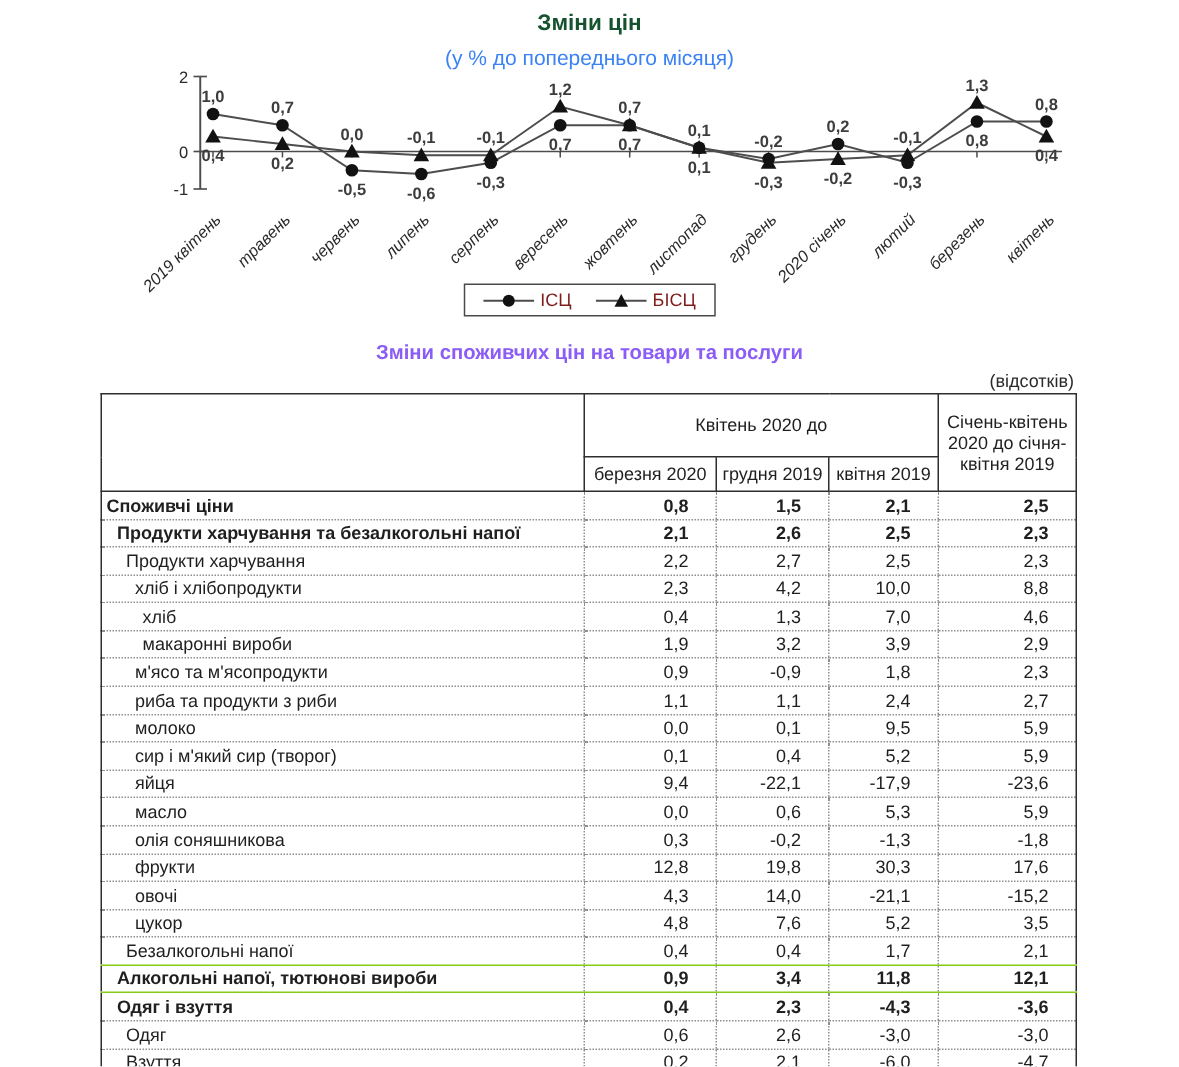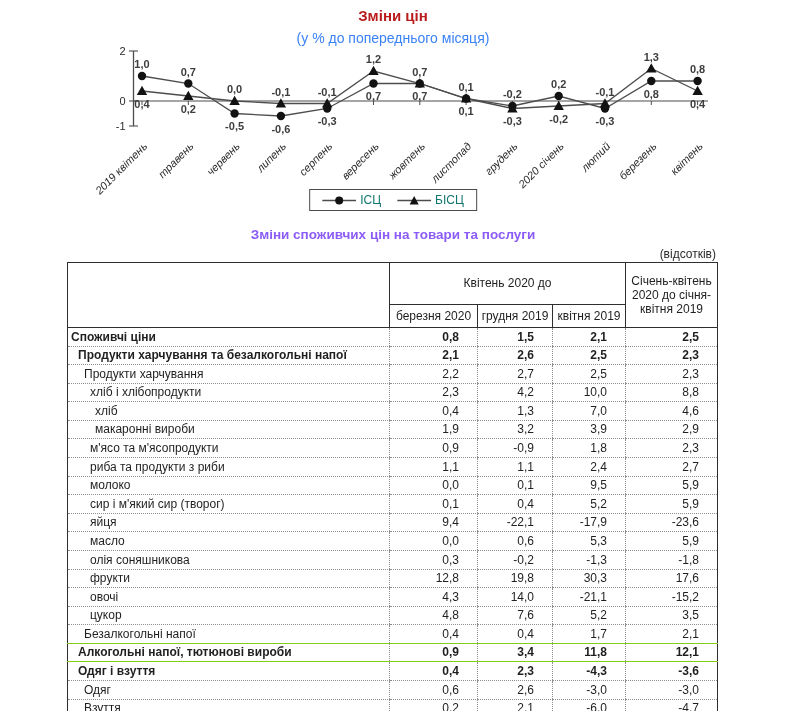--- a/index.html
+++ b/index.html
@@ -8,37 +8,37 @@
     position: relative;
     width: 786px;
     height: 711px;
     background: #ffffff;
     font-family: "Liberation Sans", sans-serif;
     color: #262626;
     overflow: hidden;
   }
   .chart-title {
     position: absolute; top: 7px; left: 0; width: 100%;
-    text-align: center; font-size: 15px; font-weight: 700; color: #b91c1c;
+    text-align: center; font-size: 15px; font-weight: 700; color: #14532d;
   }
   .chart-subtitle {
     position: absolute; top: 30px; left: 0; width: 100%;
     text-align: center; font-size: 14px; font-weight: 400; color: #3b82f6;
   }
   #chart-svg { position: absolute; top: 0; left: 0; }
   #chart-svg text { font-family: "Liberation Sans", sans-serif; }
   .val-label  { font-size: 11px; font-weight: 700; fill: #3d3d3d; }
   .month-label{ font-size: 11px; font-style: italic; fill: #2b2b2b; }
   .ytick-label{ font-size: 11px; fill: #2b2b2b; }
 
   .legend {
     position: absolute; top: 189px; left: 50%; transform: translateX(-50%);
     display: inline-flex; align-items: center; gap: 16px;
     border: 1.2px solid #4a4a4a; background: #fff;
-    padding: 3px 12px; font-size: 12px; color: #0f766e;
+    padding: 3px 12px; font-size: 12px; color: #7f1d1d;
   }
   .legend-item { display: inline-flex; align-items: center; gap: 4px; }
 
   .table-title {
     position: absolute; top: 227px; left: 0; width: 100%;
     text-align: center; font-size: 13.5px; font-weight: 700; color: #8b5cf6;
   }
   .unit-note {
     position: absolute; top: 247px; right: 70px;
     font-size: 12px; color: #2b2b2b;

